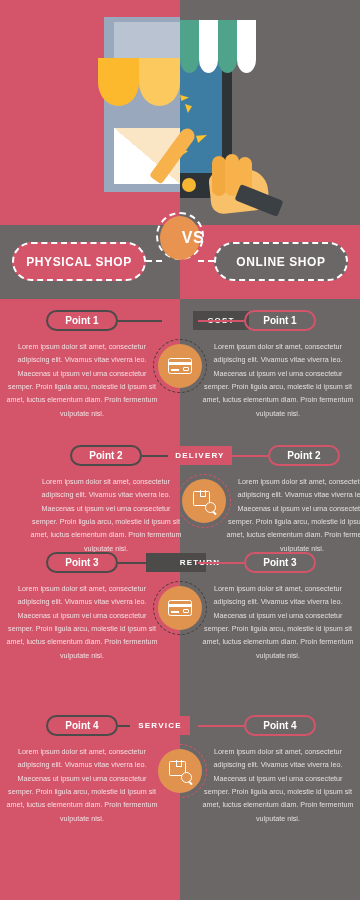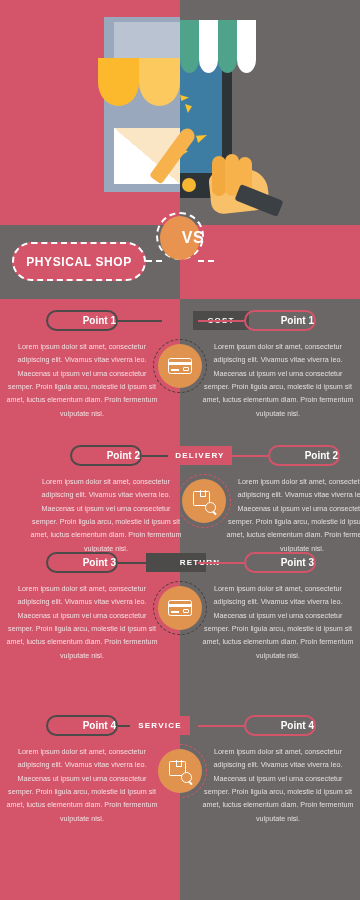--- a/index.html
+++ b/index.html
@@ -86,21 +86,21 @@
              border:2px dashed #ffffff; border-radius:50%; }
   .vs-dot  { position:absolute; left:0; top:0; width:40px; height:44px; border-radius:50%;
              background:#e89450; display:flex; align-items:center; justify-content:center;
              color:#fff; font-weight:bold; font-size:16px; letter-spacing:.5px;padding-left:26px; }
 
   
   .section { position:absolute; left:0; width:360px; height:135px; }
 
   .point-pill {
     position:absolute; top:10px; height:21px; width:72px;
-    display:flex; align-items:center; justify-content:flex-end;
+    display:flex; align-items:center; justify-content:center;
     border-radius:11px; font-size:10px; font-weight:bold; color:#ffffff;
   }
   .pp-left  { left:46px;  border:2px solid #4d4a4a; background:transparent; }
   .pp-right { left:244px; border:2px solid #d4546a; background:transparent; }
 
   .conn { position:absolute; top:20px; height:2px; }
   .conn-left  { left:118px; width:44px; background:#4d4a4a; }
   .conn-right { left:198px; width:46px; background:#d4546a; }
 
   .mid-label {
@@ -190,20 +190,23 @@
     <div class="band-l"></div>
     <div class="band-r"></div>
 
     <div class="pill pill-physical">
       <span>PHYSICAL SHOP</span>
     </div>
 
     <div class="dash-l"></div>
     <div class="dash-r"></div>
 
+    <div class="pill pill-online">
+      <span>ONLINE SHOP</span>
+    </div>
   </div>
 
   <div class="vs-wrap">
     <div class="vs-ring"></div>
     <div class="vs-dot">
       <span>VS</span>
     </div>
   </div>
 
   <div class="section" style="top:300px;">

